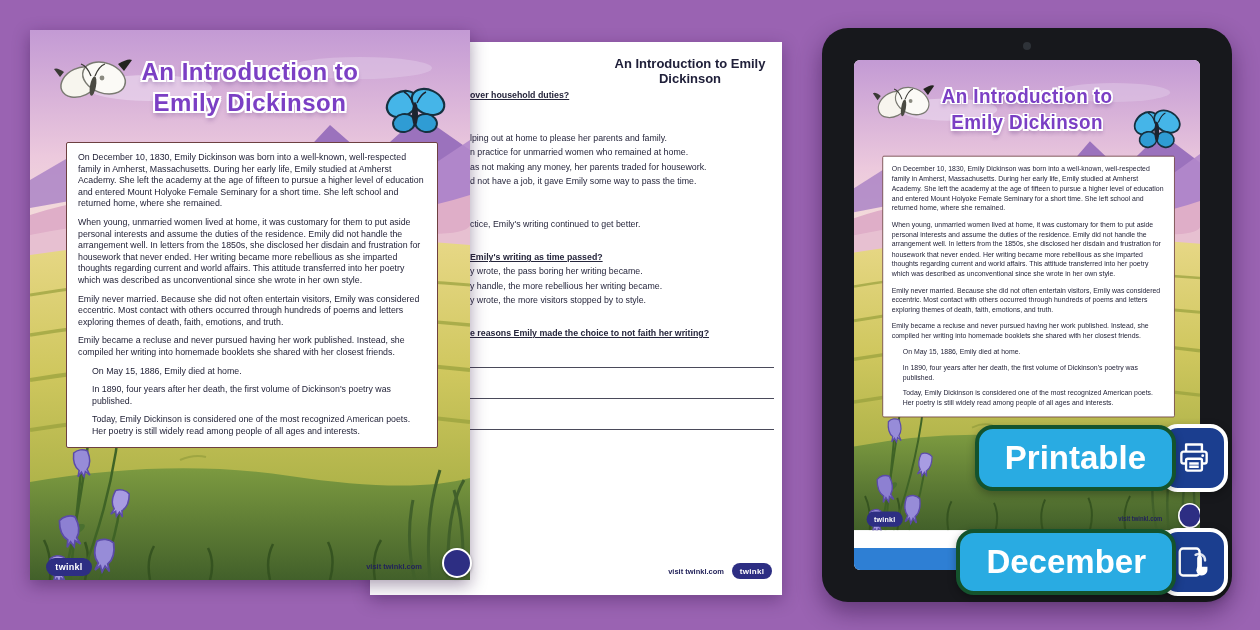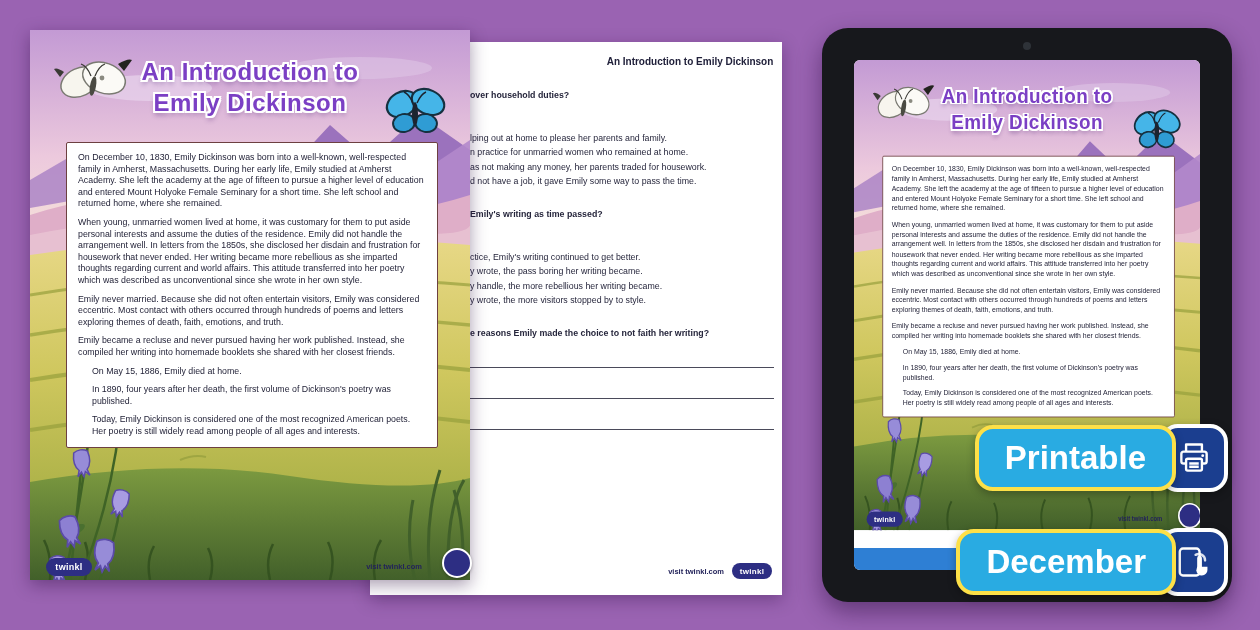--- a/index.html
+++ b/index.html
@@ -40,24 +40,24 @@
     width:46px;height:18px;border-radius:9px;display:flex;align-items:center;justify-content:center;
     letter-spacing:.3px;}
   .ws-footer-pill{position:absolute;left:16px;bottom:4px;z-index:3;}
   .ws-footer-visit{position:absolute;right:48px;bottom:9px;z-index:3;
     font-size:7.5px;font-weight:bold;color:#23235a;}
   .roundel{position:absolute;right:-2px;bottom:2px;width:26px;height:26px;border-radius:50%;
     background:#2d2e83;border:2px solid #fff;z-index:3;box-shadow:0 1px 3px rgba(0,0,0,.3);}
 
   
   .bp-header{position:absolute;top:14px;left:230px;width:180px;text-align:center;
-    font-size:10px;font-weight:bold;color:#20203a;}
+    font-size:13px;font-weight:bold;color:#20203a;}
   .bq-block{position:absolute;left:100px;right:8px;top:46px;}
   .bq{font-size:8.8px;line-height:14.2px;color:#26263c;}
-  .bq.q{font-weight:bold;}
+  .bq.q{font-weight:bold;text-decoration:underline;}
   .bq.opt.first{margin-top:29px;}
   .bq.q.gap{margin-top:19px;}
   .ans-line{border-bottom:1.2px solid #4a4a5a;height:0;margin-top:30px;}
   .ans-line.first{margin-top:27px;}
   .bp-footer{position:absolute;bottom:16px;right:10px;display:flex;align-items:center;gap:8px;}
   .bp-footer .visit{font-size:7.5px;font-weight:bold;color:#23235a;}
   .bp-footer .twinkl-pill{width:40px;height:16px;font-size:8px;}
 
   
   .tablet{position:absolute;left:822px;top:28px;width:410px;height:574px;z-index:3;
@@ -68,41 +68,41 @@
     border-radius:6px;overflow:hidden;}
   .tablet-page-slot{position:absolute;left:0;top:0;width:440px;height:550px;
     transform:scale(0.7864,0.855);transform-origin:0 0;}
   .tablet-banner{position:absolute;left:0;right:0;bottom:0;height:22px;background:#2e7fd4;
     display:flex;align-items:center;justify-content:center;color:#fff;font-size:7px;font-weight:bold;}
 
   
   .badge{position:absolute;right:32px;display:flex;align-items:center;z-index:5;}
   .badge-printable{top:424px;}
   .badge-digital{top:528px;}
-  .badge .pill{position:relative;z-index:2;height:58px;border:4px solid #fde047;border-radius:18px;
+  .badge .pill{position:relative;z-index:2;height:58px;border:4px solid #14532d;border-radius:18px;
     background:#29abe2;color:#fff;font-weight:bold;font-size:33px;display:flex;align-items:center;
     padding:0 26px;box-shadow:0 3px 9px rgba(0,0,0,.3);}
   .badge .iconbox{position:relative;z-index:1;width:60px;height:60px;border:4px solid #fff;
     border-radius:18px;background:#1b3e8f;display:flex;align-items:center;justify-content:center;
     margin-left:-16px;box-shadow:0 3px 9px rgba(0,0,0,.3);}
 </style>
 </head>
 <body>
 
 <div class="back-wrap">
   <div class="page back">
     <div class="bp-header">An Introduction to Emily Dickinson</div>
     <div class="bq-block">
       <div class="bq q">over household duties?</div>
       <div class="bq opt first">lping out at home to please her parents and family.</div>
       <div class="bq opt">n practice for unmarried women who remained at home.</div>
       <div class="bq opt">as not making any money, her parents traded for housework.</div>
       <div class="bq opt">d not have a job, it gave Emily some way to pass the time.</div>
+      <div class="bq opt first">ctice, Emily's writing continued to get better.</div>
       <div class="bq q gap">Emily's writing as time passed?</div>
-      <div class="bq opt first">ctice, Emily's writing continued to get better.</div>
       <div class="bq opt">y wrote, the pass boring her writing became.</div>
       <div class="bq opt">y handle, the more rebellious her writing became.</div>
       <div class="bq opt">y wrote, the more visitors stopped by to style.</div>
       <div class="bq q gap">e reasons Emily made the choice to not faith her writing?</div>
       <div class="ans-line first"></div>
       <div class="ans-line"></div>
       <div class="ans-line"></div>
     </div>
     <div class="bp-footer">
       <span class="visit">visit twinkl.com</span>

